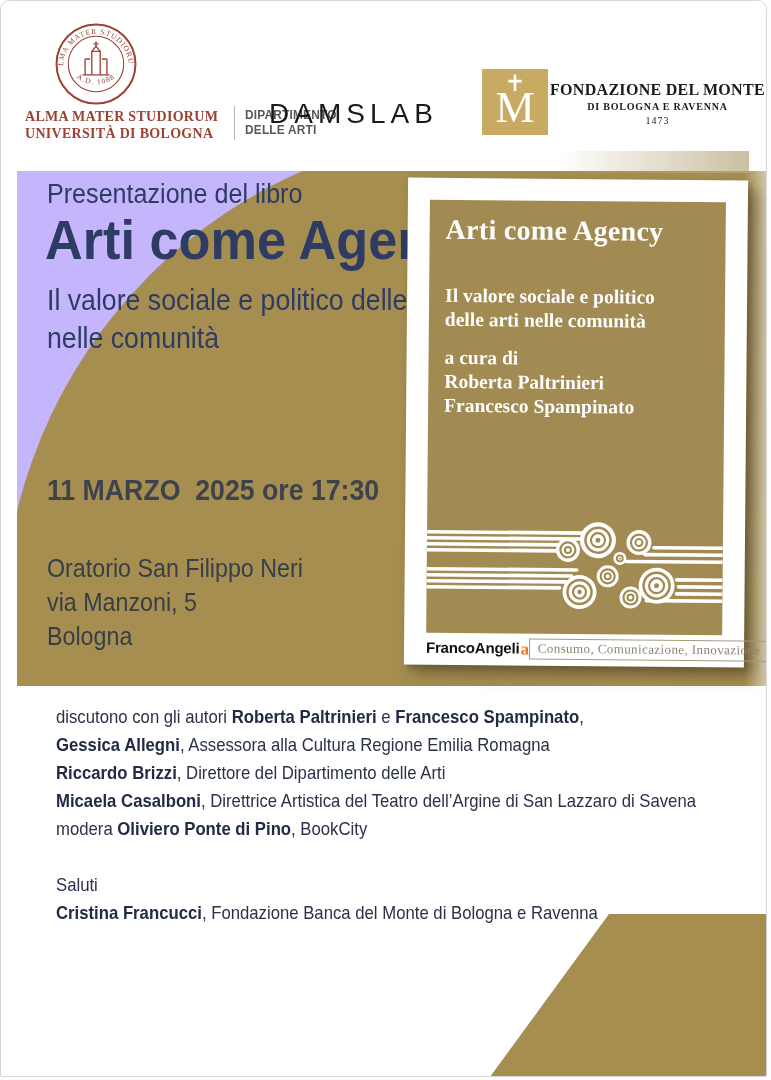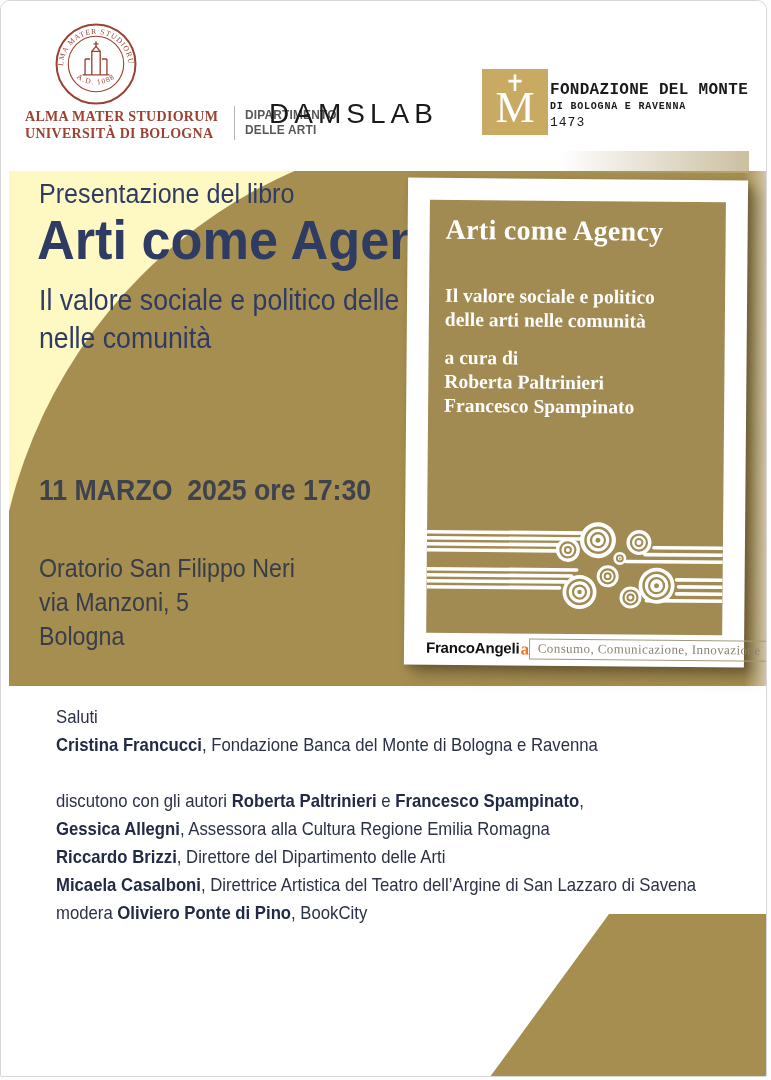--- a/index.html
+++ b/index.html
@@ -19,27 +19,27 @@
   .unibo-name{position:absolute;left:24px;top:107px;font-family:"Liberation Serif","DejaVu Serif",serif;
      font-weight:700;font-size:14px;line-height:17px;color:var(--maroon);letter-spacing:.3px;white-space:pre-line;}
   .hdr-divider{position:absolute;left:233px;top:105px;width:1px;height:34px;background:#b5b5b5;}
   .dept{position:absolute;left:244px;top:107px;font-size:12.5px;line-height:15px;font-weight:700;
      color:#575757;letter-spacing:.2px;white-space:pre-line;transform:scaleX(.95);transform-origin:left top;}
   .damslab{position:absolute;left:268px;top:97px;font-size:28px;letter-spacing:5px;color:var(--ink);white-space:nowrap;}
   .damslab .b{font-weight:400;}
   .damslab .l{font-weight:400;}
   .fond{position:absolute;left:481px;top:68px;display:flex;align-items:flex-start;}
   .fond-sq{width:66px;height:66px;background:var(--fond-gold);flex:0 0 auto;}
-  .fond-txt{margin-left:2px;padding-top:12px;font-family:Liberation Mono, monospace;color:var(--ink);}
+  .fond-txt{margin-left:2px;padding-top:12px;font-family:Liberation Serif, serif;color:var(--ink);text-align:center;}
   .fond-l1{font-weight:700;font-size:16px;letter-spacing:.3px;}
   .fond-l2{font-weight:700;font-size:10px;letter-spacing:.8px;margin-top:2px;}
-  .fond-yr{font-size:13px;letter-spacing:1px;margin-top:3px;}
-
-  
-  .band{position:absolute;top:170px;left:8px;right:0;height:515px;background:#fef9c3;overflow:hidden;}
+  .fond-yr{font-size:10px;letter-spacing:1px;margin-top:3px;}
+
+  
+  .band{position:absolute;top:170px;left:16px;right:0;height:515px;background:#c4b5fd;overflow:hidden;}
   .band-circle{position:absolute;left:-14px;top:-42px;width:1000px;height:1000px;border-radius:50%;background:var(--gold);}
   .band-rect{position:absolute;left:290px;right:0;top:0;bottom:0;background:var(--gold);}
   .band-lighten{position:absolute;right:0;top:0;bottom:0;width:22px;
       background:linear-gradient(to right,rgba(255,255,255,0),rgba(255,255,255,.5));}
   .kicker{position:absolute;left:30px;top:8px;font-size:27px;color:var(--navy);
       transform:scaleX(.93);transform-origin:left top;}
   .hero-title{position:absolute;left:28px;top:37px;font-size:55px;font-weight:700;color:var(--navy);
       transform:scaleX(.95);transform-origin:left top;white-space:nowrap;}
   .hero-sub{position:absolute;left:30px;top:110px;font-size:29px;line-height:38px;color:var(--navy);
       white-space:pre-line;transform:scaleX(.92);transform-origin:left top;}
@@ -225,26 +225,26 @@
       <div class="fa-logo">
         <span>FrancoAngeli</span>
           <span class="fa-mark">a</span>
       </div>
       <div class="series-box">Consumo, Comunicazione, Innovazione</div>
     </div>
   </div>
 
   <div class="program" id="program">
       <div class="prog-par">
-        <div class="prog-line"><span>Saluti</span></div>
-        <div class="prog-line"><b>Cristina Francucci</b><span>, Fondazione Banca del Monte di Bologna e Ravenna</span></div>
-      </div>
-      <div class="prog-par">
         <div class="prog-line"><span>discutono con gli autori </span><b>Roberta Paltrinieri</b><span> e </span><b>Francesco Spampinato</b><span>,</span></div>
         <div class="prog-line"><b>Gessica Allegni</b><span>, Assessora alla Cultura Regione Emilia Romagna</span></div>
         <div class="prog-line"><b>Riccardo Brizzi</b><span>, Direttore del Dipartimento delle Arti</span></div>
         <div class="prog-line"><b>Micaela Casalboni</b><span>, Direttrice Artistica del Teatro dell’Argine di San Lazzaro di Savena</span></div>
         <div class="prog-line"><span>modera </span><b>Oliviero Ponte di Pino</b><span>, BookCity</span></div>
       </div>
+      <div class="prog-par">
+        <div class="prog-line"><span>Saluti</span></div>
+        <div class="prog-line"><b>Cristina Francucci</b><span>, Fondazione Banca del Monte di Bologna e Ravenna</span></div>
+      </div>
     </div>
 
   <div class="wedge"></div>
 </div>
 
 </body></html>

